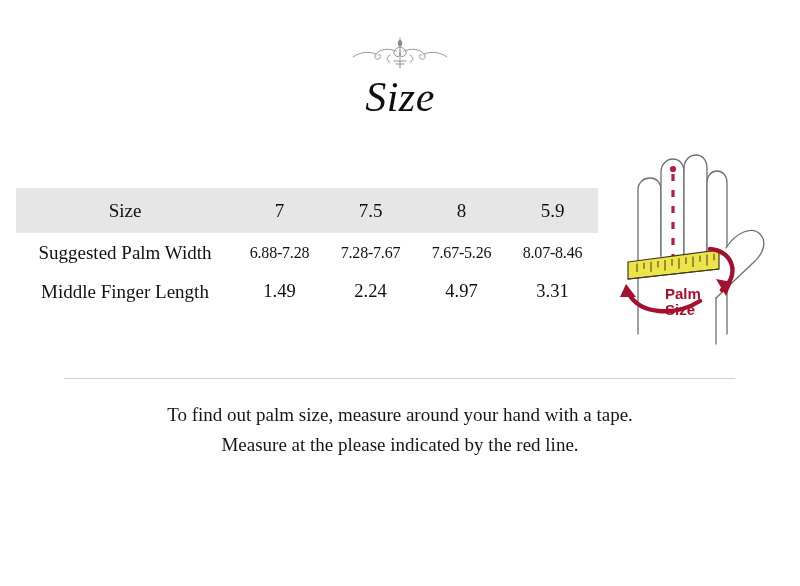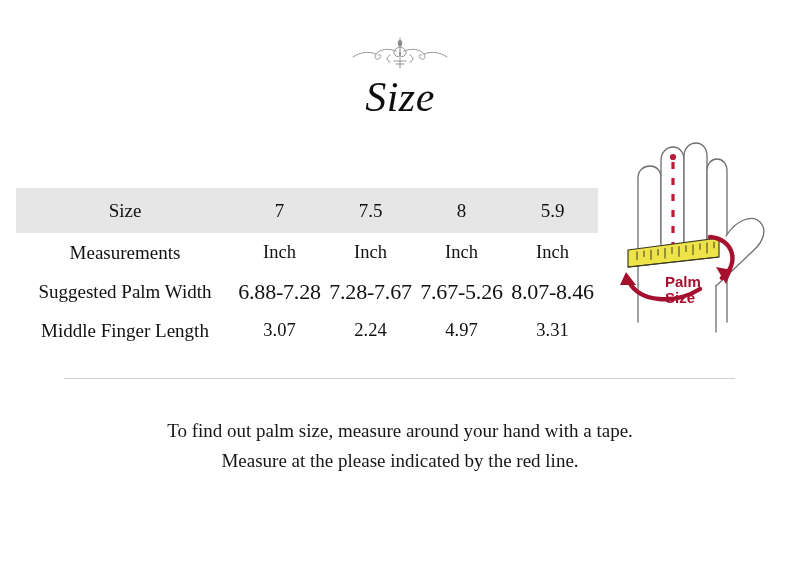--- a/index.html
+++ b/index.html
@@ -70,55 +70,54 @@
     background: #e6e6e6;
   }
   .col-label { width: 218px; }
   .col-data  { width: 91px; }
   .size-table td.label-cell {
     text-align: center;
   }
   .size-table td.data-cell {
     font-size: 18.5px;
   }
-  tr.row-palm td.data-cell { font-size: 22px; letter-spacing: -0.2px; }
+  tr.row-palm td.data-cell { font-size: 16px; letter-spacing: -0.2px; }
 
   
   .divider {
     position: absolute;
     left: 64px;
     top: 378px;
     width: 671px;
     height: 1px;
     background: #cfcfcf;
   }
 
   
   .notes {
     position: absolute;
     left: 0;
     right: 0;
     top: 400px;
     text-align: center;
-    margin-top: 16px;
   }
   .notes .note-line {
     font-size: 19px;
     line-height: 29px;
     color: #161616;
     font-family: "Liberation Serif", "DejaVu Serif", serif;
     margin: 0;
     padding: 0 0 1px 0;
   }
 
   
   .hand-figure {
     position: absolute;
     left: 612px;
-    top: 126px;
+    top: 138px;
     width: 182px;
     height: 212px;
   }
   .hand-figure svg { display: block; }
 </style>
 </head>
 <body>
 
 <div class="ornament">
   <svg width="100" height="34" viewBox="0 0 100 34" aria-hidden="true">
@@ -152,37 +151,30 @@
     <col class="col-data">
   </colgroup>
   <tbody>
     <tr class="header-row">
       <td class="label-cell">Size</td>
       <td class="data-cell">7</td>
       <td class="data-cell">7.5</td>
       <td class="data-cell">8</td>
       <td class="data-cell">5.9</td>
     </tr>
-    <tr class="row-measurements">
-      <td class="label-cell">Measurements</td>
-      <td class="data-cell">Inch</td>
-      <td class="data-cell">Inch</td>
-      <td class="data-cell">Inch</td>
-      <td class="data-cell">Inch</td>
-    </tr>
     <tr class="row-palm">
       <td class="label-cell">Suggested Palm Width</td>
       <td class="data-cell">6.88-7.28</td>
       <td class="data-cell">7.28-7.67</td>
       <td class="data-cell">7.67-5.26</td>
       <td class="data-cell">8.07-8.46</td>
     </tr>
     <tr class="row-finger">
       <td class="label-cell">Middle Finger Length</td>
-      <td class="data-cell">3.07</td>
+      <td class="data-cell">1.49</td>
       <td class="data-cell">2.24</td>
       <td class="data-cell">4.97</td>
       <td class="data-cell">3.31</td>
     </tr>
   </tbody>
 </table>
 
 <div class="hand-figure">
   <svg width="182" height="212" viewBox="0 0 182 212" aria-hidden="true">
 

